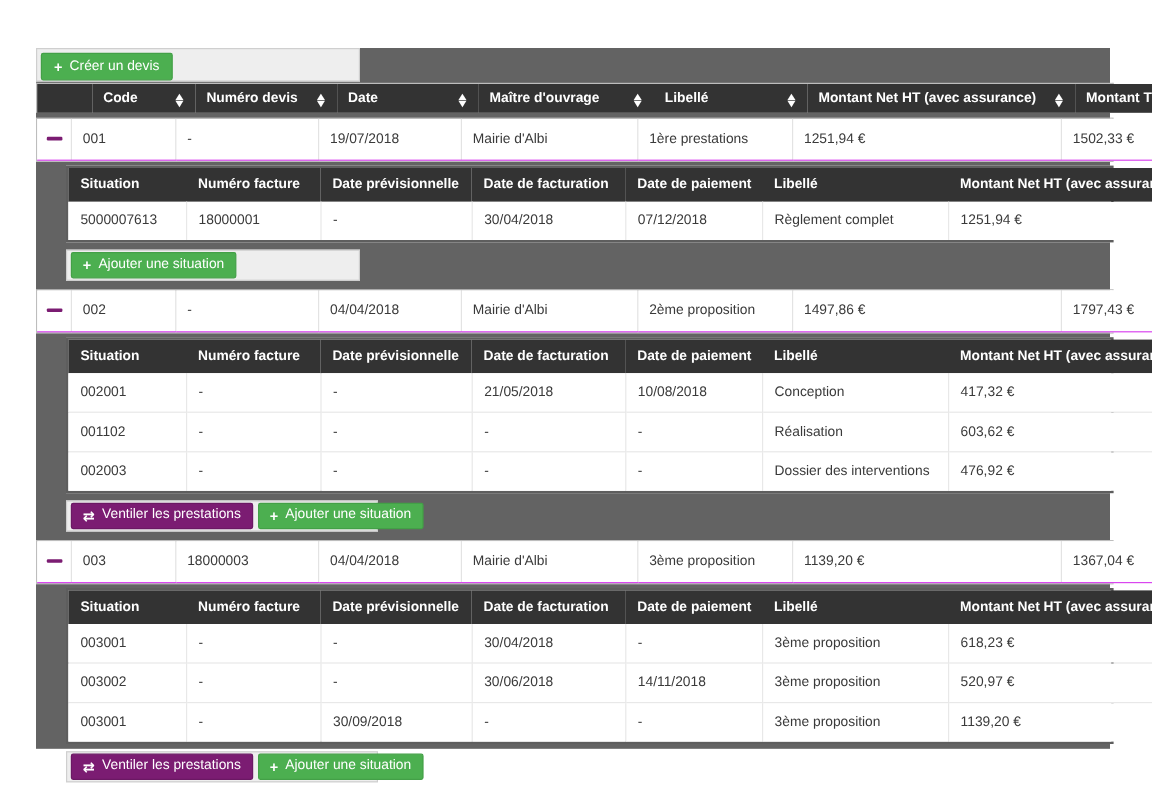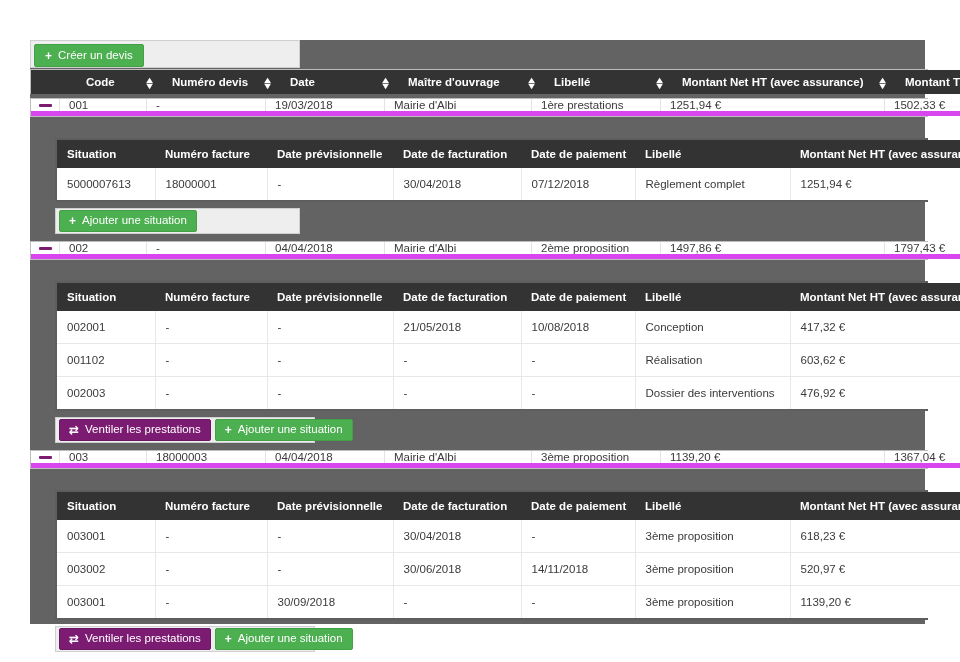--- a/index.html
+++ b/index.html
@@ -66,23 +66,23 @@
     color:#ffffff;
     font-weight:bold;
     font-size:11.5px;
     text-align:right;
     padding:6px 9px;
     white-space:nowrap;
     vertical-align:middle;
     border:none;
   }
   .tbl td{
-    padding:0 9px;
+    padding:11px 9px;
     border-right:1px solid #e3e3e3;
-    border-bottom:5px solid #d946ef;
+    border-bottom:1px solid #d946ef;
     background:#ffffff;
     vertical-align:middle;
     color:#3a3a3a;
     white-space:nowrap;
     overflow:hidden;
     text-overflow:ellipsis;
   }
   .tbl td:last-child{border-right:none;}
   .th-sort{display:flex;align-items:center;justify-content:space-between;gap:8px;}
   .sort-ic{
@@ -226,21 +226,21 @@
           </thead>
         </table>
       </div>
       <div class="devis-row" style="top:98px;">
         <table class="tbl">
           <tbody>
             <tr>
               <td class="toggle-cell" style="width:28px"><span class="toggle-minus"></span></td>
               <td style="width:68px">001</td>
               <td style="width:100px">-</td>
-              <td style="width:100px">19/03/2018</td>
+              <td style="width:100px">19/07/2018</td>
               <td style="width:128px">Mairie d'Albi</td>
               <td style="width:110px">1ère prestations</td>
               <td style="width:205px">1251,94 €</td>
               <td style="width:100px">1502,33 €</td>
             </tr>
           </tbody>
         </table>
       </div>
       <div class="nested" style="left:55px;top:138px;width:873px;">
         <table>

